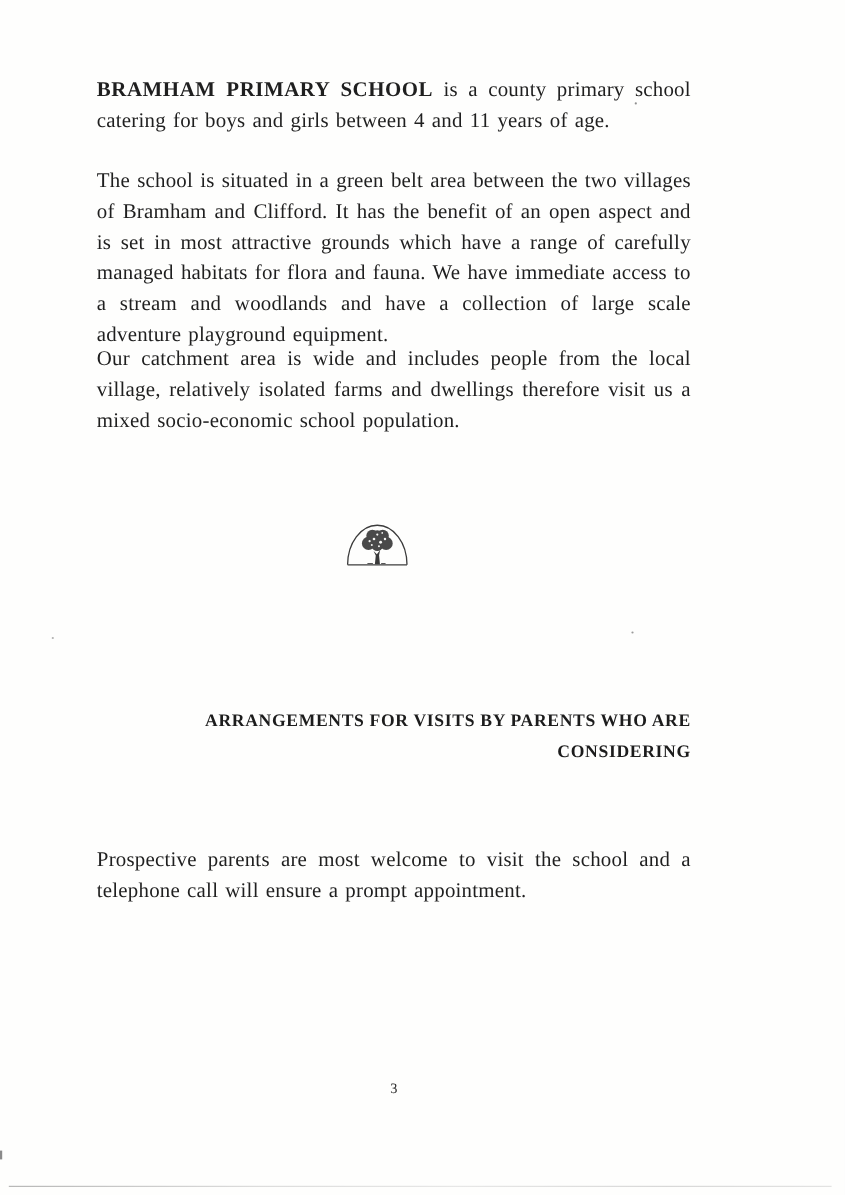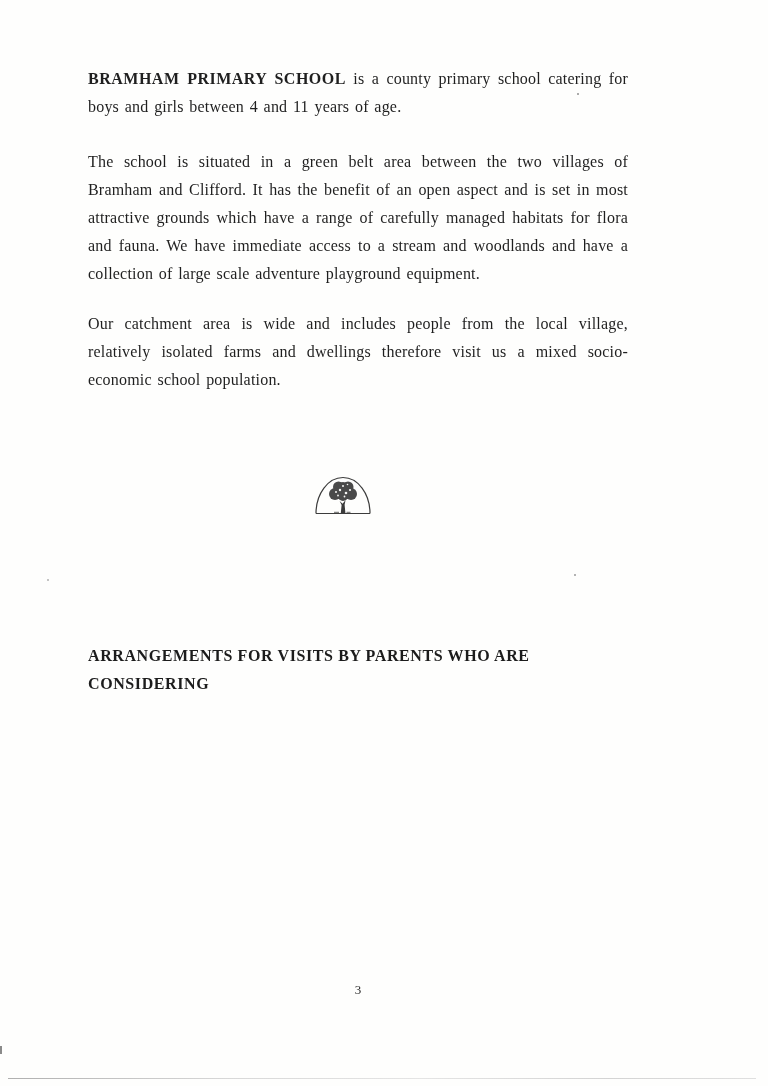--- a/index.html
+++ b/index.html
@@ -15,37 +15,37 @@
     width: 768px;
     height: 1086px;
     background: #fefefd;
     font-family: "Liberation Serif", "DejaVu Serif", serif;
     color: #1f1f1f;
   }
   .para {
     position: absolute;
     left: 88px;
     width: 540px;
-    font-size: 16px;
+    font-size: 19px;
     line-height: 28px;
     text-align: justify;
     letter-spacing: 0.2px;
     word-spacing: 1.5px;
   }
   .para .lead-bold { font-weight: bold; letter-spacing: 0.5px; }
   .p1 { top: 49px; }
   .p2 { top: 132px; }
   .p3 { top: 294px; }
   .p4 { top: 749px; }
   .doc-heading {
     position: absolute;
     left: 88px;
     top: 642px;
     width: 540px;
-    text-align: left;
+    text-align: right;
     font-weight: bold;
     font-size: 16px;
     line-height: 28px;
     letter-spacing: 0.6px;
     color: #1c1c1c;
   }
   .doc-heading .h-line { display: block; }
   .logo-wrap {
     position: absolute;
     left: 314px;
@@ -125,20 +125,21 @@
       </g>
 
       <path d="M20 37.3 h5 M32.5 37.3 h4" stroke="#3c3c3c" stroke-width="0.8" fill="none"></path>
     </svg>
   </div>
 
   <div class="doc-heading">
     <span class="h-line">ARRANGEMENTS FOR VISITS BY PARENTS WHO ARE CONSIDERING</span>
   </div>
 
+  <p class="para p4">Prospective parents are most welcome to visit the school and a telephone call will ensure a prompt appointment.</p>
 
   <div class="page-number">3</div>
 
   <div class="scan-line-bottom"></div>
   <div class="scan-mark-left"></div>
   <div class="speck speck-a"></div>
   <div class="speck speck-b"></div>
   <div class="speck speck-c"></div>
 
 </div>

